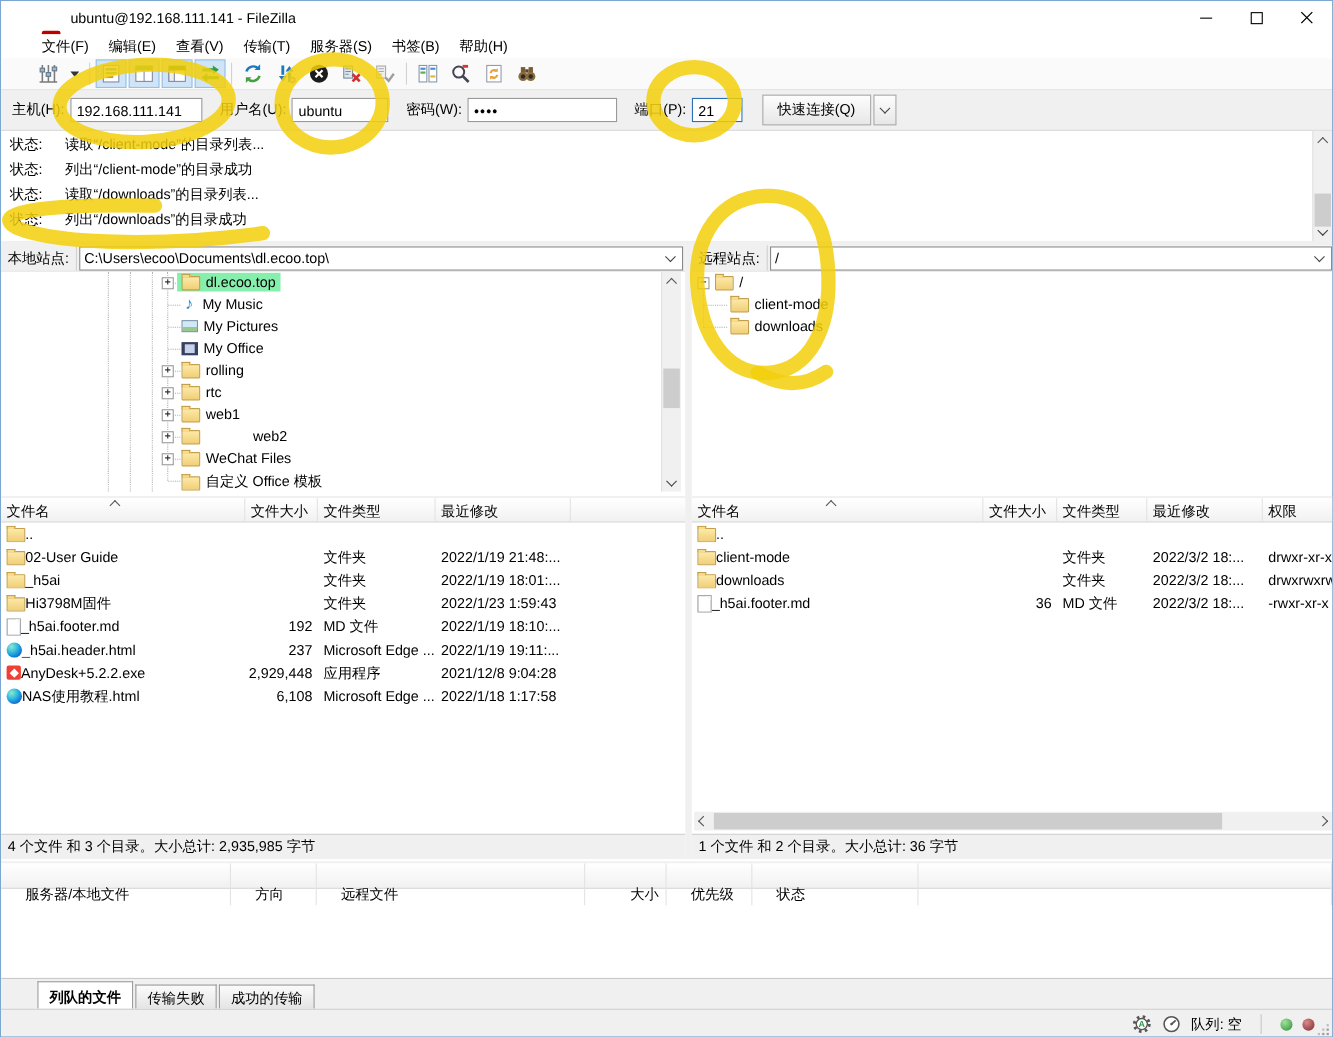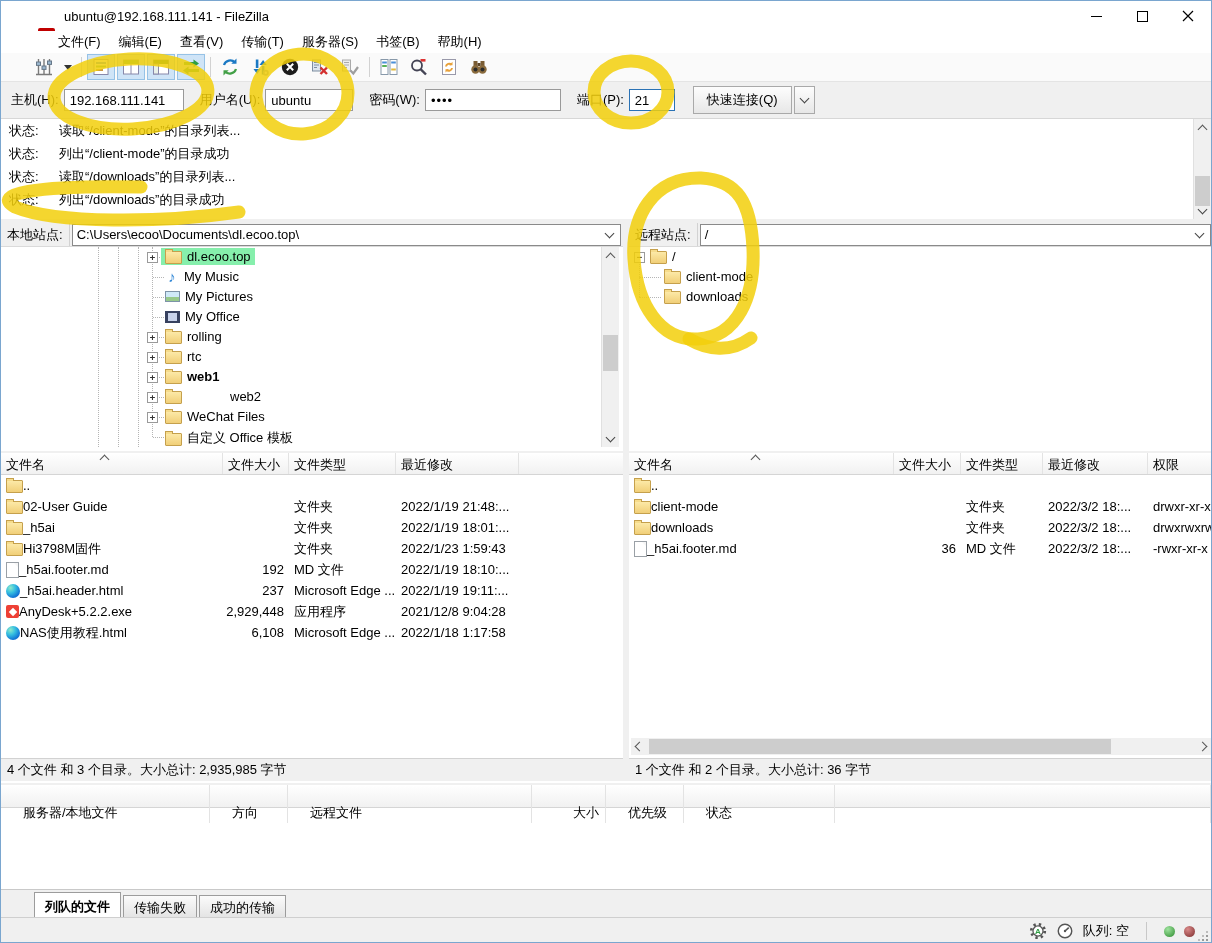--- a/index.html
+++ b/index.html
@@ -9,21 +9,21 @@
   
   .titlebar{position:absolute;top:0;left:0;right:0;height:30px;background:#fff;display:flex;align-items:center;}
   .fz-logo{width:17px;height:17px;margin-left:37px;background:#c00000;border-radius:2px;color:#fff;
     font:italic bold 11px "DejaVu Serif",serif;display:flex;align-items:center;justify-content:center;margin-top:40px;}
   .title-text{margin-left:9px;font-size:13px;}
   .wc{position:absolute;right:0;top:0;display:flex;height:30px;}
   .wc-btn{width:46px;height:30px;display:flex;align-items:center;justify-content:center;}
   .g-min{width:11px;height:1px;background:#000;}
   .g-max{width:9px;height:9px;border:1px solid #000;}
   
-  .menubar{position:absolute;top:30px;left:0;right:0;height:22px;background:#fff;display:flex;align-items:center;padding-left:28px;margin-left:20px;}
+  .menubar{position:absolute;top:30px;left:0;right:0;height:22px;background:#fff;display:flex;align-items:center;padding-left:28px;}
   .menu-item{padding:2px 9px;}
   
   .toolbar{position:absolute;top:52px;left:0;right:0;height:28px;background:#fafafa;display:flex;align-items:center;padding-left:28px;}
   .tb-btn{min-width:26px;height:24px;display:flex;align-items:center;justify-content:center;border:1px solid transparent;margin:0 1px;}
   .tb-btn.narrow{min-width:14px;}
   .tb-btn.pressed{background:#cfe4f7;border-color:#96c2e6;}
   .tb-sep{width:1px;height:20px;background:#d2d2d2;margin:0 4px;}
   .tb-ic{display:flex;width:20px;height:20px;}
   .tb-btn.narrow .tb-ic{width:10px;}
   
@@ -410,21 +410,21 @@
           <span class="conn" style="left: 152px; width: 11px;"></span>
           <span class="exp" style="left: 146px;">+</span>
           <span class="titem" style="left: 160px;">
             <span class="fi fi-folder"></span>
             <span>rtc</span>
           </span>
         </div>
         <div class="trow">
           <span class="conn" style="left: 152px; width: 11px;"></span>
           <span class="exp" style="left: 146px;">+</span>
-          <span class="titem" style="left: 160px; font-weight: bold;">
+          <span class="titem" style="left: 160px;">
             <span class="fi fi-folder"></span>
             <span>web1</span>
           </span>
         </div>
         <div class="trow">
           <span class="conn" style="left: 152px; width: 11px;"></span>
           <span class="exp" style="left: 146px;">+</span>
           <span class="titem" style="left: 160px; gap: 48px;">
             <span class="fi fi-folder"></span>
             <span>web2</span>

